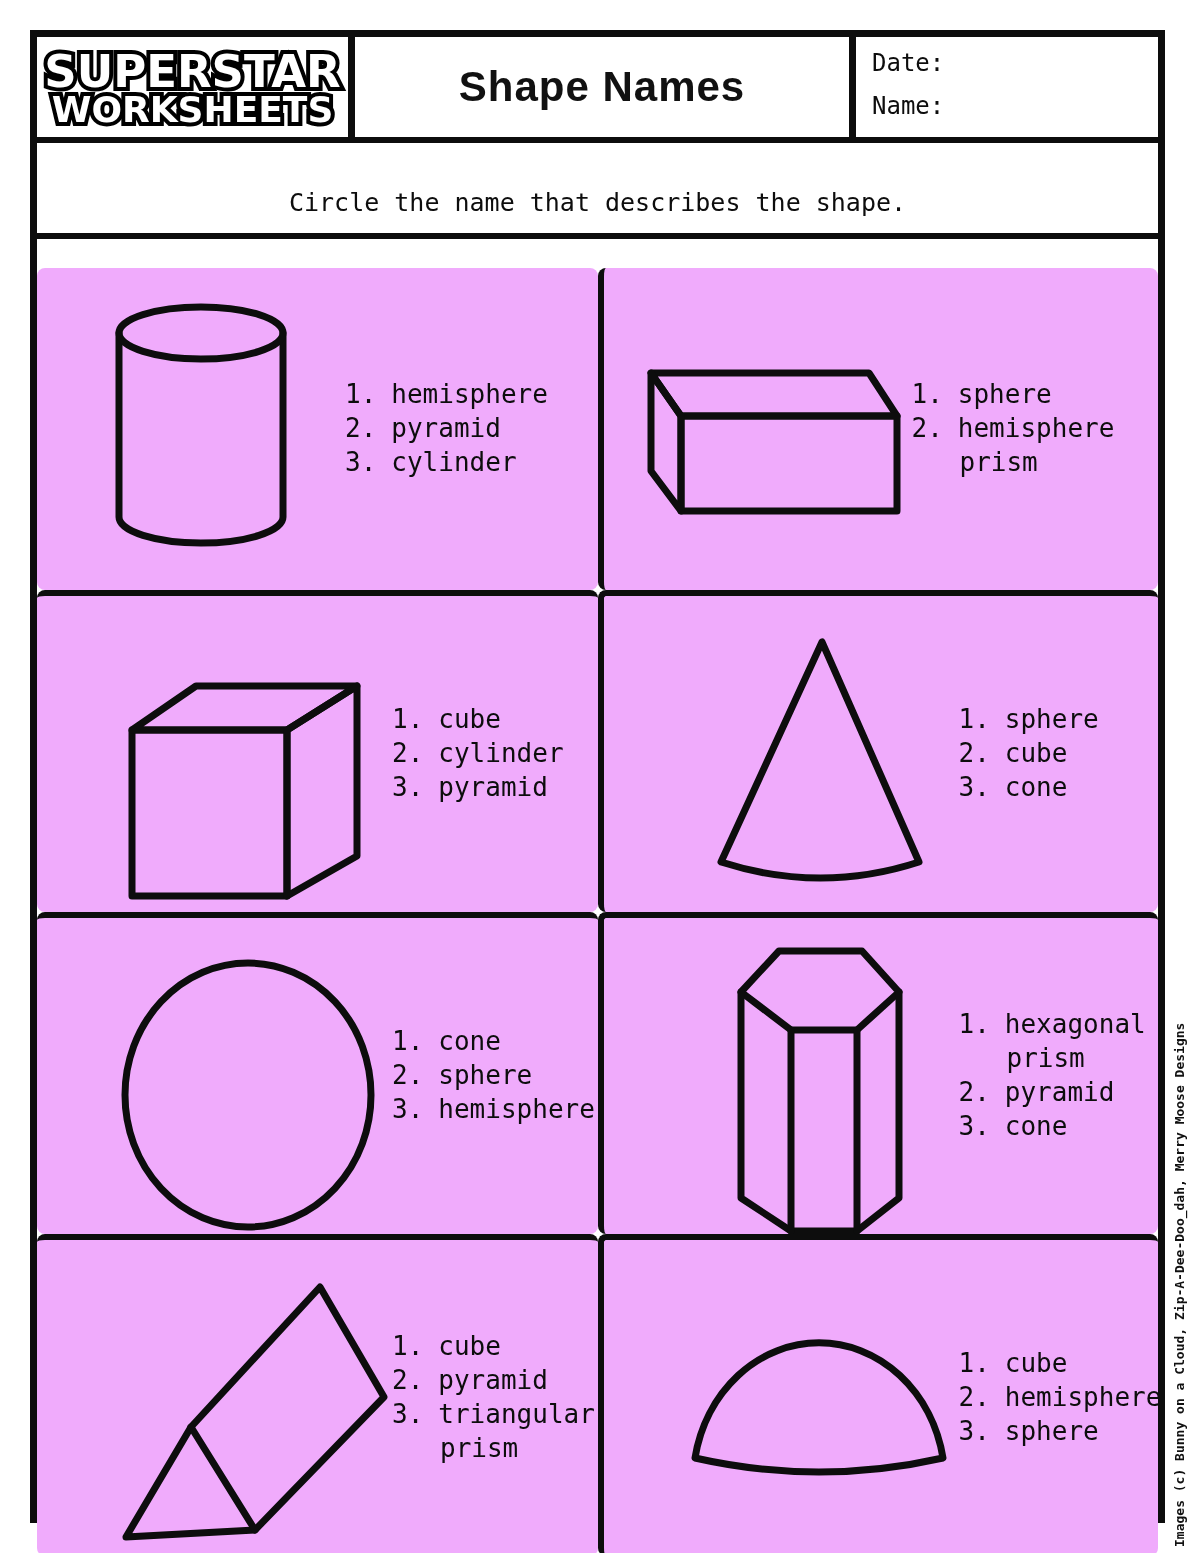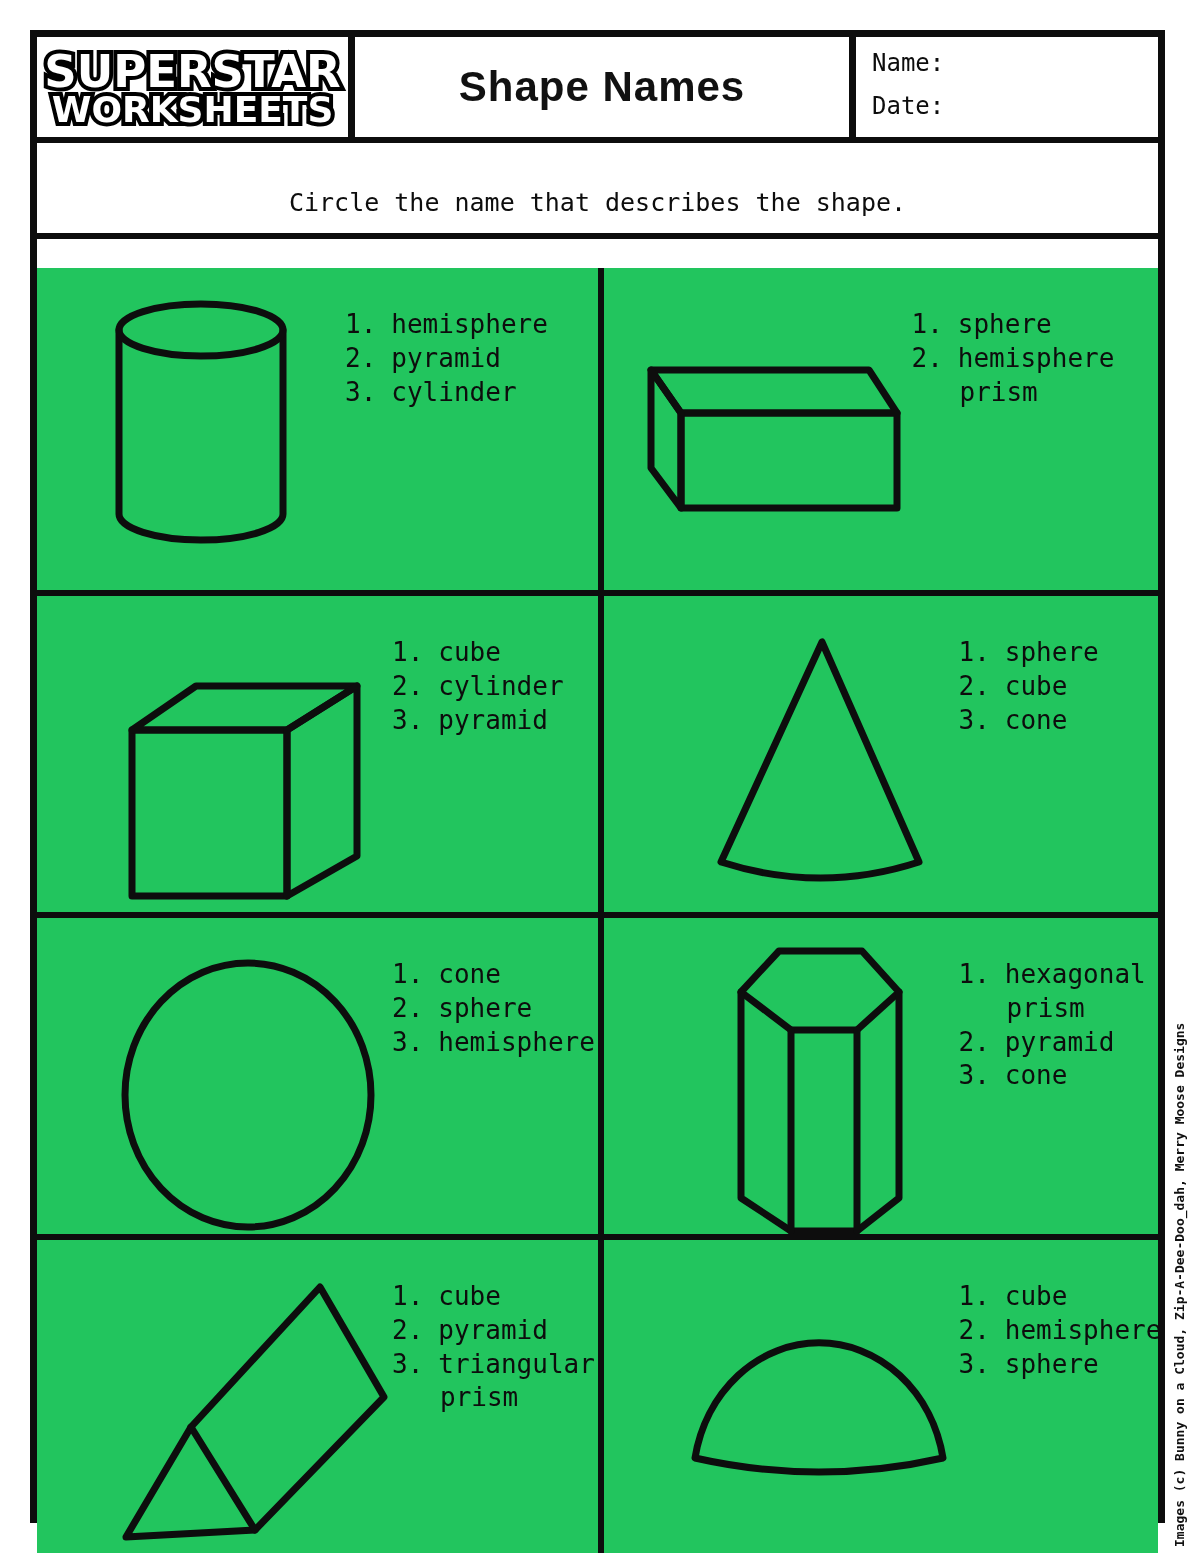--- a/index.html
+++ b/index.html
@@ -43,21 +43,21 @@
     display:flex; flex-direction:column; gap:15px; font-size:24px;
   }
   
   .instruction-row {
     height:67px; flex:none; border-bottom:6px solid #0d0d0d;
     display:flex; align-items:center; justify-content:center;
     font-size:25px; letter-spacing:0px;
   }
   
   .grid { flex:1; display:grid; grid-template-columns:1fr 1fr; grid-auto-rows:1fr; }
-  .qcell { display:flex; align-items:flex-start; overflow:hidden; background:#22c55e; }
+  .qcell { display:flex; align-items:center; overflow:hidden; background:#f0abfc;border-radius:8px; }
   .grid > .qcell:nth-child(even) { border-left:6px solid #0d0d0d; }
   .grid > .qcell:nth-child(n+3) { border-top:6px solid #0d0d0d;padding-left:47px; }
   .shape-wrap { width:308px; flex:none; display:flex; align-items:center; justify-content:center; }
   .shape-wrap svg { width:300px; height:98%; }
   .opts {
     flex:1; display:flex; flex-direction:column; justify-content:space-between;
     padding:40px 8px 40px 0; font-size:26px; line-height:1.3;
   }
   .opt { padding-left:48px; text-indent:-48px; }
   .opt .num { margin-right:15px; }
@@ -77,22 +77,22 @@
 
     <div class="header">
       <div class="cell-logo">
         <div class="logo-line logo-l1" data-text="SUPERSTAR">SUPERSTAR</div>
         <div class="logo-line logo-l2" data-text="WORKSHEETS">WORKSHEETS</div>
       </div>
       <div class="cell-title">
         <div class="title-text">Shape Names</div>
       </div>
       <div class="cell-namedate">
+        <div>Date:</div>
         <div>Name:</div>
-        <div>Date:</div>
       </div>
     </div>
 
     <div class="instruction-row">
       <span>Circle the name that describes the shape.</span>
     </div>
 
     <div class="grid">
 
       <div class="qcell">

